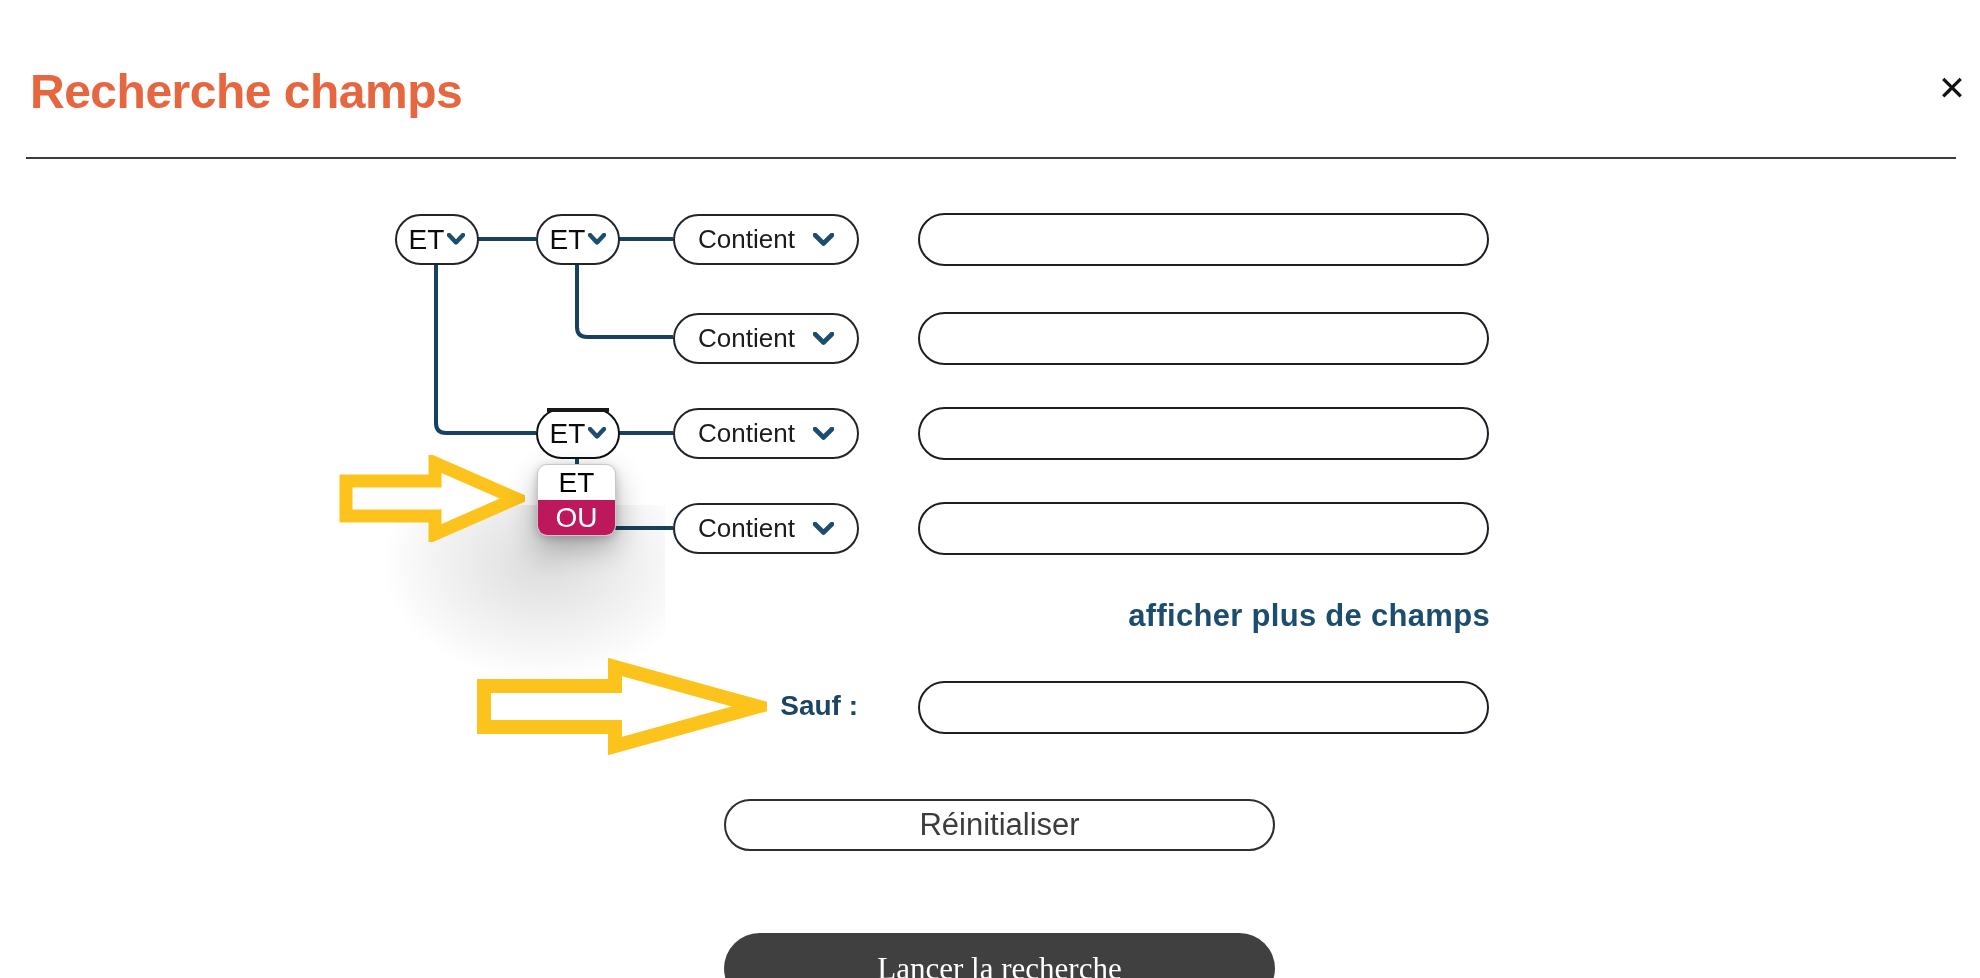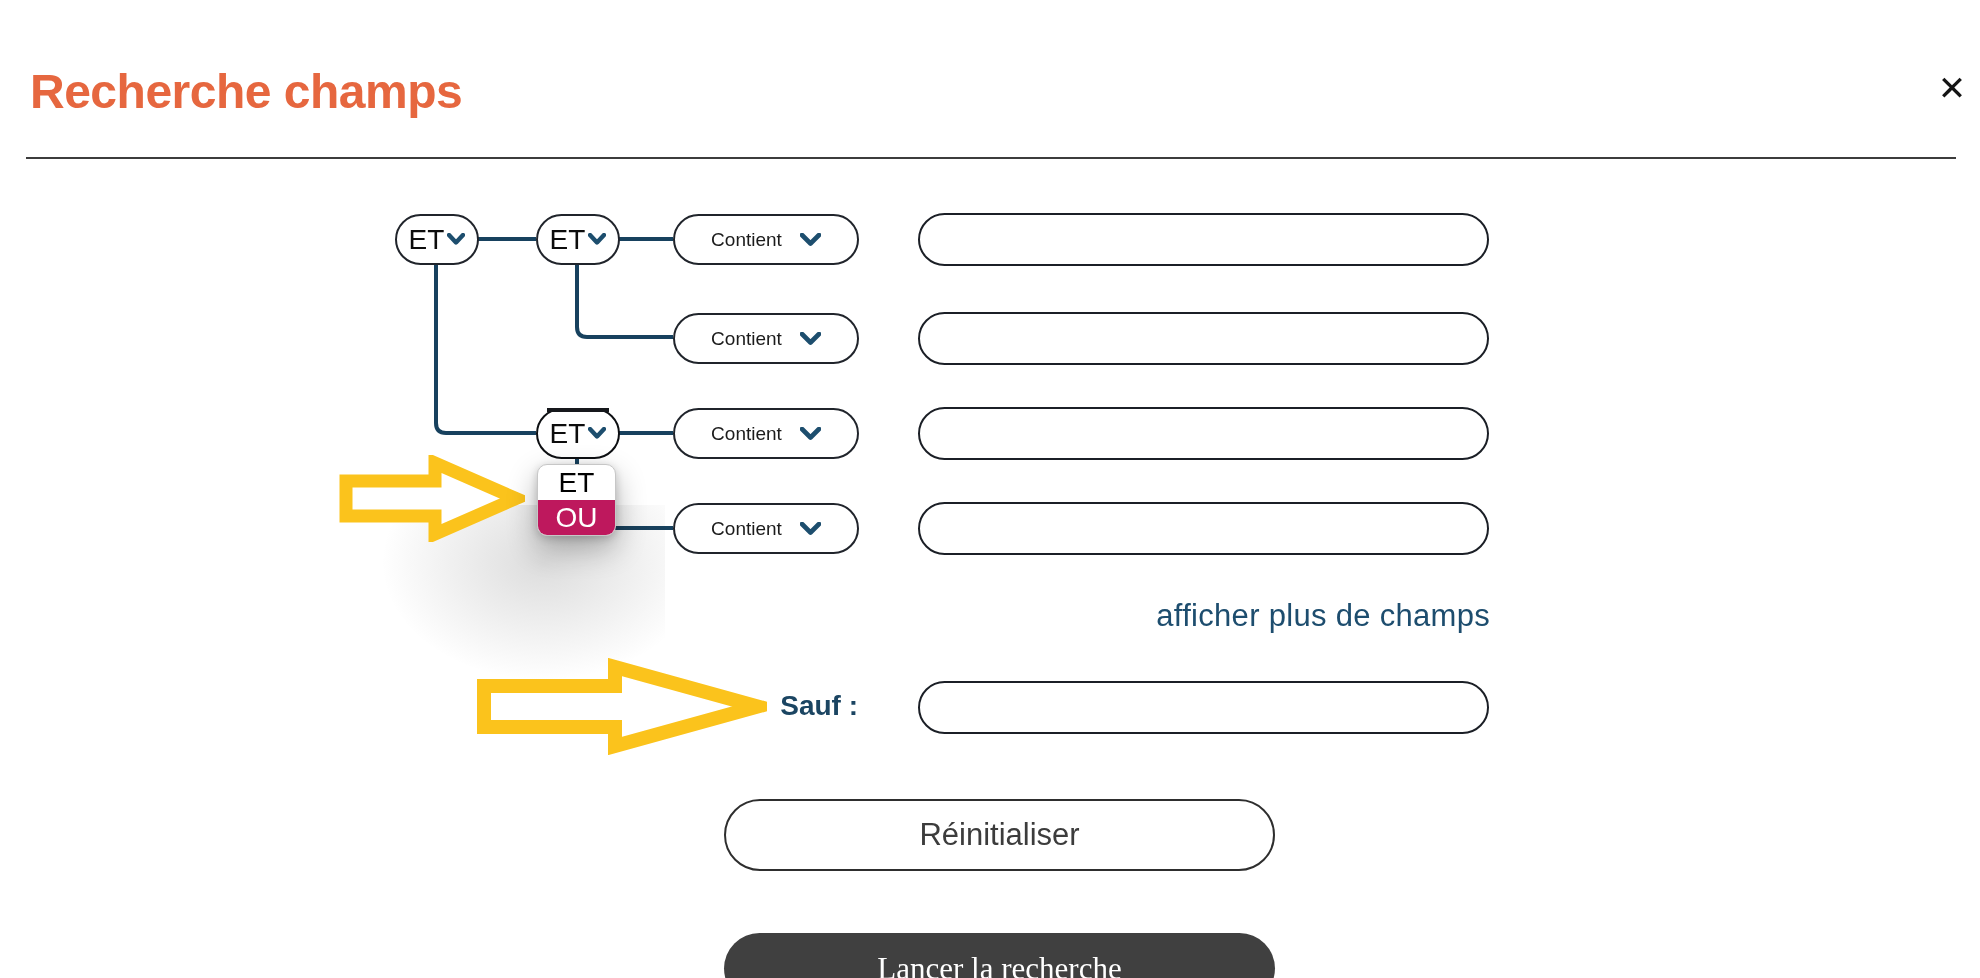--- a/index.html
+++ b/index.html
@@ -46,21 +46,21 @@
     display:flex; align-items:center; justify-content:center;
     box-sizing:border-box; cursor:pointer; z-index:2; padding:0;
     font-family:"Liberation Sans", sans-serif;
   }
   .et-pill { width:84px; height:51px; font-size:28px; color:#0c0c0c; gap:3px; }
   .et-pill.open { border-color:#0d0f12; position:relative; }
   .et-pill.open::after {
     content:""; position:absolute; top:-2px; left:9px; right:9px; height:4px;
     background:#16181c;
   }
-  .cond-pill { width:186px; height:51px; font-size:19px; color:#1b1b1b; gap:18px; }
+  .cond-pill { width:186px; height:51px; font-size:26px; color:#1b1b1b; gap:18px; }
 
   .chevron { display:flex; align-items:center; }
 
   
   .text-input {
     border:2.4px solid #1b1f26; border-radius:27px; background:#fff;
     width:571px; height:53px; box-sizing:border-box; padding:0 26px;
     font-size:26px; color:#111; z-index:2;
     font-family:"Liberation Sans", sans-serif;
   }
@@ -78,32 +78,32 @@
     font-size:28px; color:#000; cursor:pointer;
   }
   .dropdown .opt.highlighted { background:#be185d; color:#fff; }
 
   
   .annotation { z-index:5; pointer-events:none; }
 
   
   .show-more {
     left:1095px; top:598px; width:395px; text-align:right;
-    font-size:31px; font-weight:400; color:#1D4D6E; letter-spacing:0.3px;
+    font-size:31px; font-weight:700; color:#1D4D6E; letter-spacing:0.3px;
     cursor:pointer; z-index:2; background:none; border:none; padding:0;
     font-family:"Liberation Sans", sans-serif;
   }
   .sauf-label {
     left:608px; top:690px; width:250px; text-align:right;
     font-size:28px; font-weight:700; color:#1B4562; z-index:2;
   }
 
   
   .reset-btn {
-    left:724px; top:799px; width:551px; height:72px;
+    left:724px; top:799px; width:551px; height:52px;
     border:2.4px solid #2e2e2e; border-radius:37px; background:#fff;
     font-size:31px; color:#3c3c3c; cursor:pointer; z-index:2;
     font-family:"Liberation Sans", sans-serif;
   }
   .search-btn {
     left:724px; top:933px; width:551px; height:71px;
     border:none; border-radius:36px; background:#404040;
     font-size:31px; font-weight:500; color:#ffffff; cursor:pointer; z-index:2;
     font-family:Liberation Serif, serif;
   }

